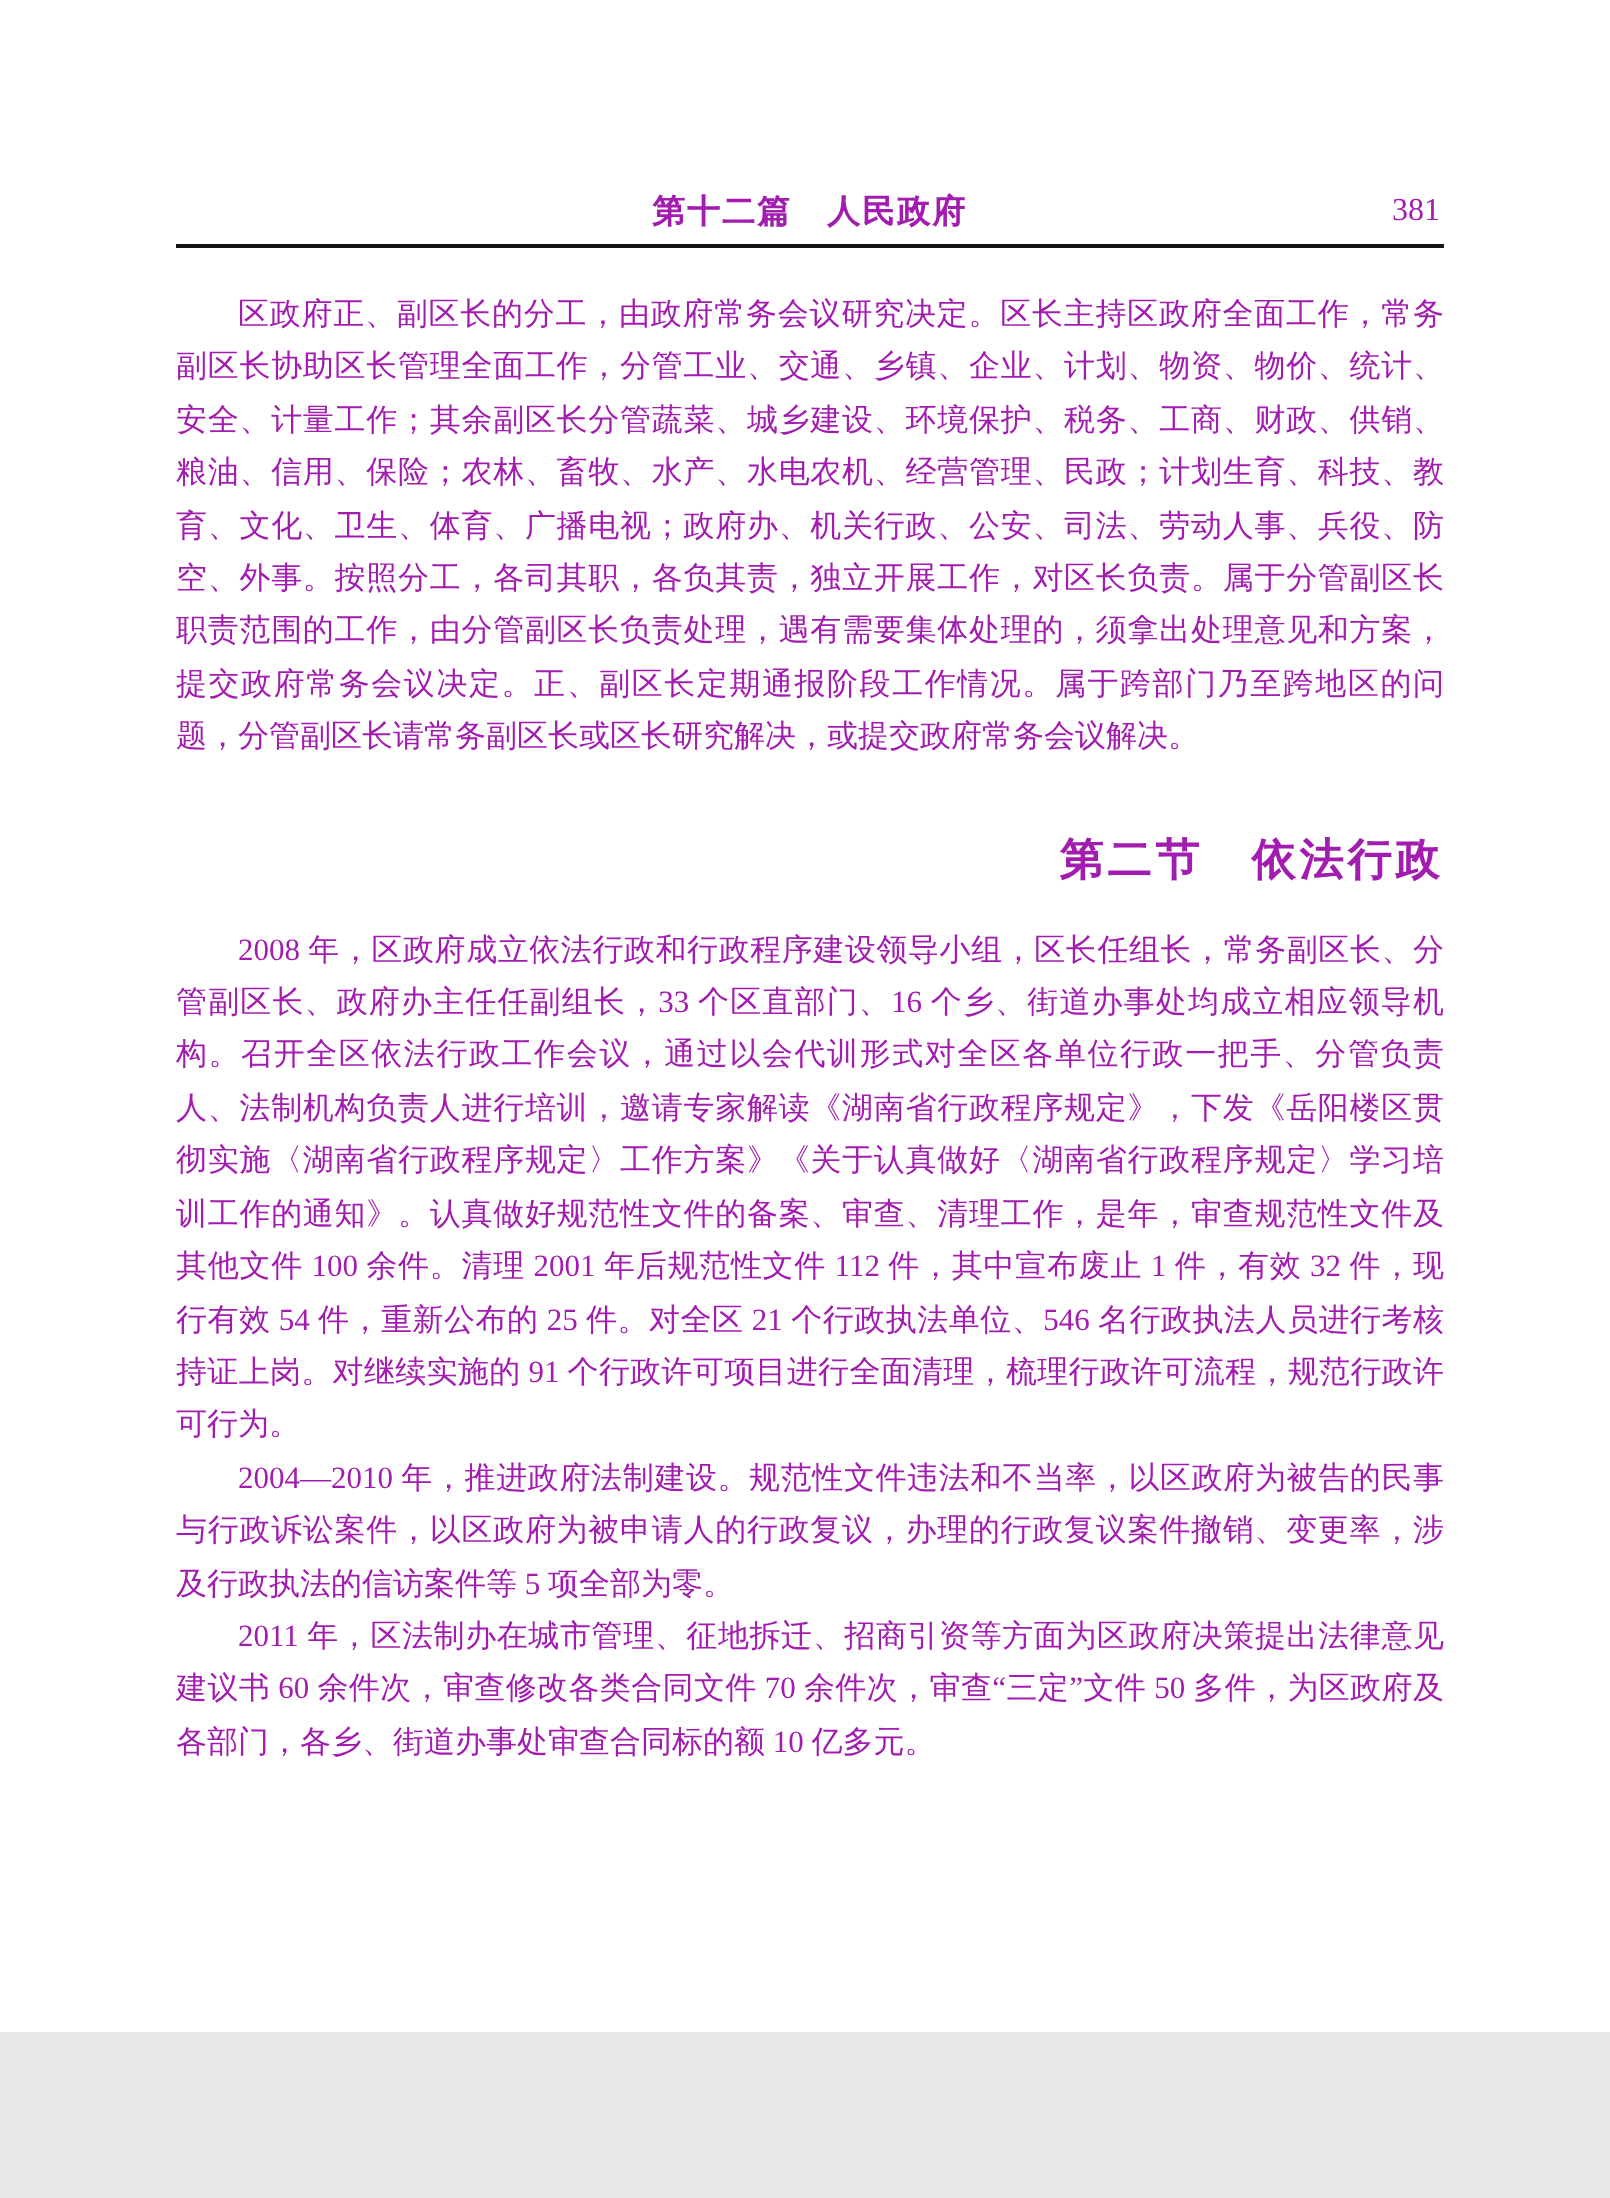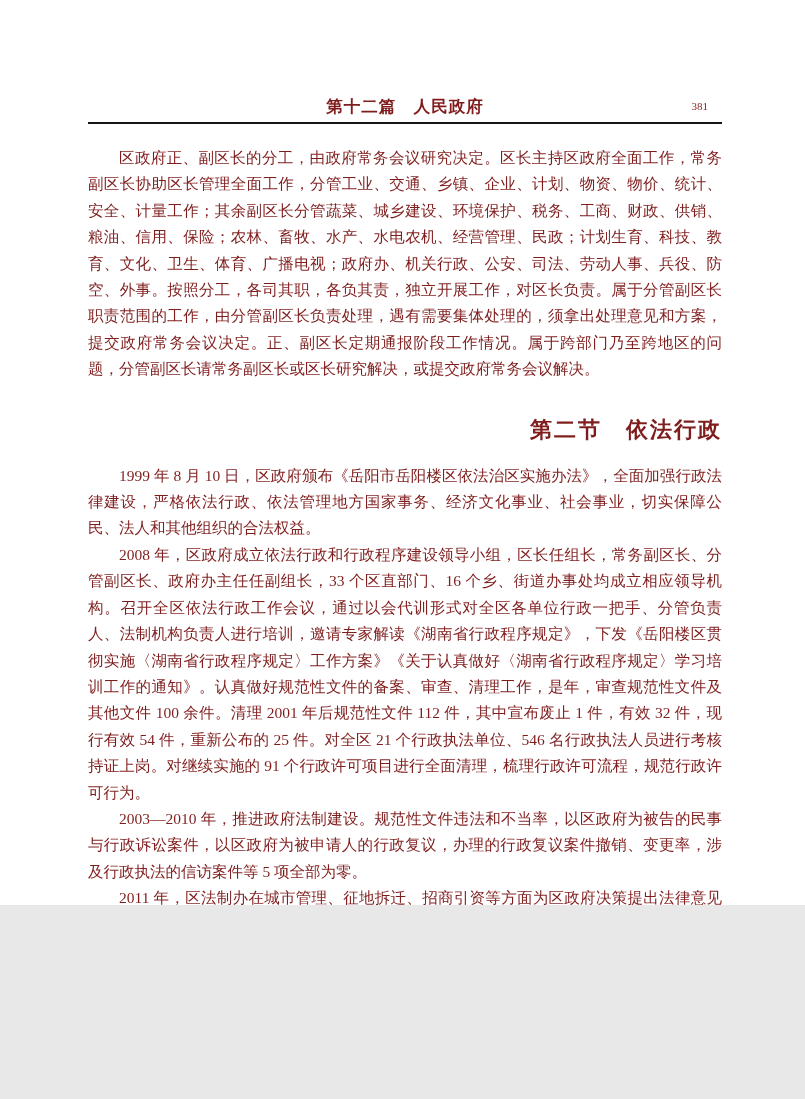--- a/index.html
+++ b/index.html
@@ -3,25 +3,25 @@
 <meta charset="utf-8">
 <style>
   html, body {
     margin: 0;
     padding: 0;
     background: #e8e8e8;
   }
   .page {
     position: relative;
     width: 805px;
-    height: 905px;
+    height: 1016px;
     background: #ffffff;
     margin: 0 auto;
     overflow: hidden;
-    color: #7f1d1d;
+    color: #a21caf;
     font-family: "Liberation Serif", serif;
   }
   .content {
     position: absolute;
     left: 88px;
     top: 94px;
     width: 634px;
   }
   .page-header {
     position: relative;
@@ -31,23 +31,23 @@
     display: block;
     text-align: center;
     font-family: "Liberation Sans", sans-serif;
     font-weight: bold;
     font-size: 16.5px;
     letter-spacing: 1px;
     line-height: 24px;
   }
   .pagenum {
     position: absolute;
-    right: 14px;
+    right: 2px;
     top: 0;
-    font-size: 11px;
+    font-size: 16px;
     line-height: 24px;
     font-family: "Liberation Serif", serif;
     font-weight: normal;
   }
   .rule {
     border-bottom: 2px solid #151515;
     margin-top: 4px;
   }
   .body-text {
     margin-top: 21px;
@@ -81,21 +81,20 @@
       <span class="pagenum">381</span>
     </header>
 
     <div class="rule"></div>
 
     <main class="body-text">
       <p>区政府正、副区长的分工，由政府常务会议研究决定。区长主持区政府全面工作，常务副区长协助区长管理全面工作，分管工业、交通、乡镇、企业、计划、物资、物价、统计、安全、计量工作；其余副区长分管蔬菜、城乡建设、环境保护、税务、工商、财政、供销、粮油、信用、保险；农林、畜牧、水产、水电农机、经营管理、民政；计划生育、科技、教育、文化、卫生、体育、广播电视；政府办、机关行政、公安、司法、劳动人事、兵役、防空、外事。按照分工，各司其职，各负其责，独立开展工作，对区长负责。属于分管副区长职责范围的工作，由分管副区长负责处理，遇有需要集体处理的，须拿出处理意见和方案，提交政府常务会议决定。正、副区长定期通报阶段工作情况。属于跨部门乃至跨地区的问题，分管副区长请常务副区长或区长研究解决，或提交政府常务会议解决。</p>
 
       <h2 class="section-title">第二节　依法行政</h2>
 
-      <p>1999 年 8 月 10 日，区政府颁布《岳阳市岳阳楼区依法治区实施办法》，全面加强行政法律建设，严格依法行政、依法管理地方国家事务、经济文化事业、社会事业，切实保障公民、法人和其他组织的合法权益。</p>
       <p>2008 年，区政府成立依法行政和行政程序建设领导小组，区长任组长，常务副区长、分管副区长、政府办主任任副组长，33 个区直部门、16 个乡、街道办事处均成立相应领导机构。召开全区依法行政工作会议，通过以会代训形式对全区各单位行政一把手、分管负责人、法制机构负责人进行培训，邀请专家解读《湖南省行政程序规定》，下发《岳阳楼区贯彻实施〈湖南省行政程序规定〉工作方案》《关于认真做好〈湖南省行政程序规定〉学习培训工作的通知》。认真做好规范性文件的备案、审查、清理工作，是年，审查规范性文件及其他文件 100 余件。清理 2001 年后规范性文件 112 件，其中宣布废止 1 件，有效 32 件，现行有效 54 件，重新公布的 25 件。对全区 21 个行政执法单位、546 名行政执法人员进行考核持证上岗。对继续实施的 91 个行政许可项目进行全面清理，梳理行政许可流程，规范行政许可行为。</p>
-      <p>2003—2010 年，推进政府法制建设。规范性文件违法和不当率，以区政府为被告的民事与行政诉讼案件，以区政府为被申请人的行政复议，办理的行政复议案件撤销、变更率，涉及行政执法的信访案件等 5 项全部为零。</p>
+      <p>2004—2010 年，推进政府法制建设。规范性文件违法和不当率，以区政府为被告的民事与行政诉讼案件，以区政府为被申请人的行政复议，办理的行政复议案件撤销、变更率，涉及行政执法的信访案件等 5 项全部为零。</p>
       <p>2011 年，区法制办在城市管理、征地拆迁、招商引资等方面为区政府决策提出法律意见建议书 60 余件次，审查修改各类合同文件 70 余件次，审查“三定”文件 50 多件，为区政府及各部门，各乡、街道办事处审查合同标的额 10 亿多元。</p>
 
     </main>
 
   </div>
 </div>
 
 </body></html>

